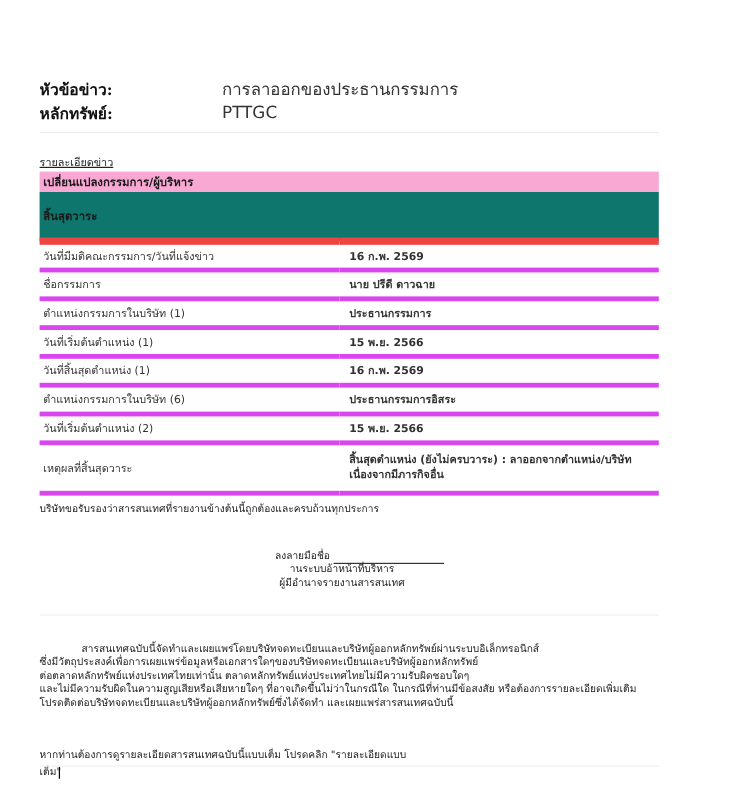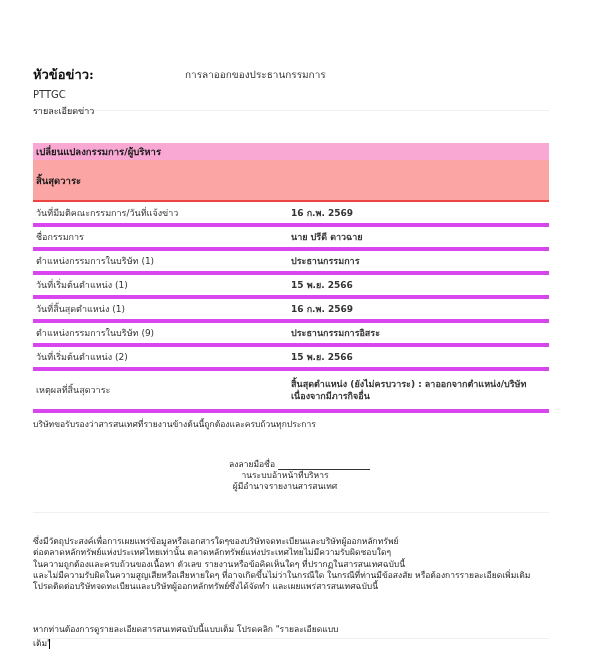--- a/index.html
+++ b/index.html
@@ -32,30 +32,31 @@
       height: 20px;
     }
     .info-label {
       width: 152px;
       font-family: "DejaVu Serif", serif;
       font-weight: bold;
       font-size: 13px;
       color: #111111;
     }
     .info-value {
-      font-size: 10px;
+      font-size: 14px;
       color: #333333;
     }
     
     .detail-link {
       position: absolute;
       left: 33px;
-      top: 92px;
+      top: 116px;
       font-size: 9px;
       color: #222222;
+      text-decoration: underline;
     }
     
     .news-table {
       position: absolute;
       left: 33px;
       top: 131px;
       width: 516px;
       border-collapse: collapse;
       font-size: 9px;
     }
@@ -63,23 +64,23 @@
       background: #f9a8d4;
       height: 15px;
     }
     .section-header td {
       font-weight: bold;
       font-size: 9.5px;
       padding: 1px 3px;
       color: #1a1a1a;
     }
     .subsection-header {
-      background: #fca5a5;
+      background: #0f766e;
       height: 41px;
-      border-bottom: 2px solid #ef4444;
+      border-bottom: 6px solid #ef4444;
     }
     .subsection-header td {
       font-weight: bold;
       font-size: 9.5px;
       padding: 0 3px;
       color: #1a1a1a;
     }
     .data-row {
       height: 24px;
       border-bottom: 4px solid #d946ef;
@@ -171,20 +172,21 @@
 <body>
 
 <div class="page">
 
   <div class="info-block">
     <div class="info-row">
       <span class="info-label">หัวข้อข่าว:</span>
       <span class="info-value">การลาออกของประธานกรรมการ</span>
     </div>
     <div class="info-row">
+      <span class="info-label">หลักทรัพย์:</span>
       <span class="info-value">PTTGC</span>
     </div>
   </div>
 
   <a class="detail-link">รายละเอียดข่าว</a>
 
   <table class="news-table">
     <tbody>
         <tr class="section-header">
       <td colspan="2">เปลี่ยนแปลงกรรมการ/ผู้บริหาร</td>
@@ -206,21 +208,21 @@
     </tr>
     <tr class="data-row">
       <td class="col-label">วันที่เริ่มต้นตำแหน่ง (1)</td>
       <td class="col-value">15 พ.ย. 2566</td>
     </tr>
     <tr class="data-row">
       <td class="col-label">วันที่สิ้นสุดตำแหน่ง (1)</td>
       <td class="col-value">16 ก.พ. 2569</td>
     </tr>
     <tr class="data-row">
-      <td class="col-label">ตำแหน่งกรรมการในบริษัท (9)</td>
+      <td class="col-label">ตำแหน่งกรรมการในบริษัท (6)</td>
       <td class="col-value">ประธานกรรมการอิสระ</td>
     </tr>
     <tr class="data-row">
       <td class="col-label">วันที่เริ่มต้นตำแหน่ง (2)</td>
       <td class="col-value">15 พ.ย. 2566</td>
     </tr>
     <tr class="data-row tall">
       <td class="col-label">เหตุผลที่สิ้นสุดวาระ</td>
       <td class="col-value">
         <div>สิ้นสุดตำแหน่ง (ยังไม่ครบวาระ) : ลาออกจากตำแหน่ง/บริษัท</div>
@@ -237,23 +239,23 @@
       <span>ลงลายมือชื่อ</span>
       <span class="sig-underline"></span>
     </div>
     <div>านระบบอ้าหน้าที่บริหาร</div>
     <div>ผู้มีอำนาจรายงานสารสนเทศ</div>
   </div>
 
   <div class="divider"></div>
 
   <div class="disclaimer">
+    <div class="indent">สารสนเทศฉบับนี้จัดทำและเผยแพร่โดยบริษัทจดทะเบียนและบริษัทผู้ออกหลักทรัพย์ผ่านระบบอิเล็กทรอนิกส์</div>
     <div>ซึ่งมีวัตถุประสงค์เพื่อการเผยแพร่ข้อมูลหรือเอกสารใดๆของบริษัทจดทะเบียนและบริษัทผู้ออกหลักทรัพย์</div>
     <div>ต่อตลาดหลักทรัพย์แห่งประเทศไทยเท่านั้น ตลาดหลักทรัพย์แห่งประเทศไทยไม่มีความรับผิดชอบใดๆ</div>
-    <div>ในความถูกต้องและครบถ้วนของเนื้อหา ตัวเลข รายงานหรือข้อคิดเห็นใดๆ ที่ปรากฏในสารสนเทศฉบับนี้</div>
     <div>และไม่มีความรับผิดในความสูญเสียหรือเสียหายใดๆ ที่อาจเกิดขึ้นไม่ว่าในกรณีใด ในกรณีที่ท่านมีข้อสงสัย หรือต้องการรายละเอียดเพิ่มเติม</div>
     <div>โปรดติดต่อบริษัทจดทะเบียนและบริษัทผู้ออกหลักทรัพย์ซึ่งได้จัดทำ และเผยแพร่สารสนเทศฉบับนี้</div>
   </div>
 
   <div class="full-detail">
     <span>หากท่านต้องการดูรายละเอียดสารสนเทศฉบับนี้แบบเต็ม โปรดคลิก "รายละเอียดแบบเต็ม"</span><span class="cursor-bar"></span>
   </div>
 
   <div class="bottom-divider"></div>
 </div>

